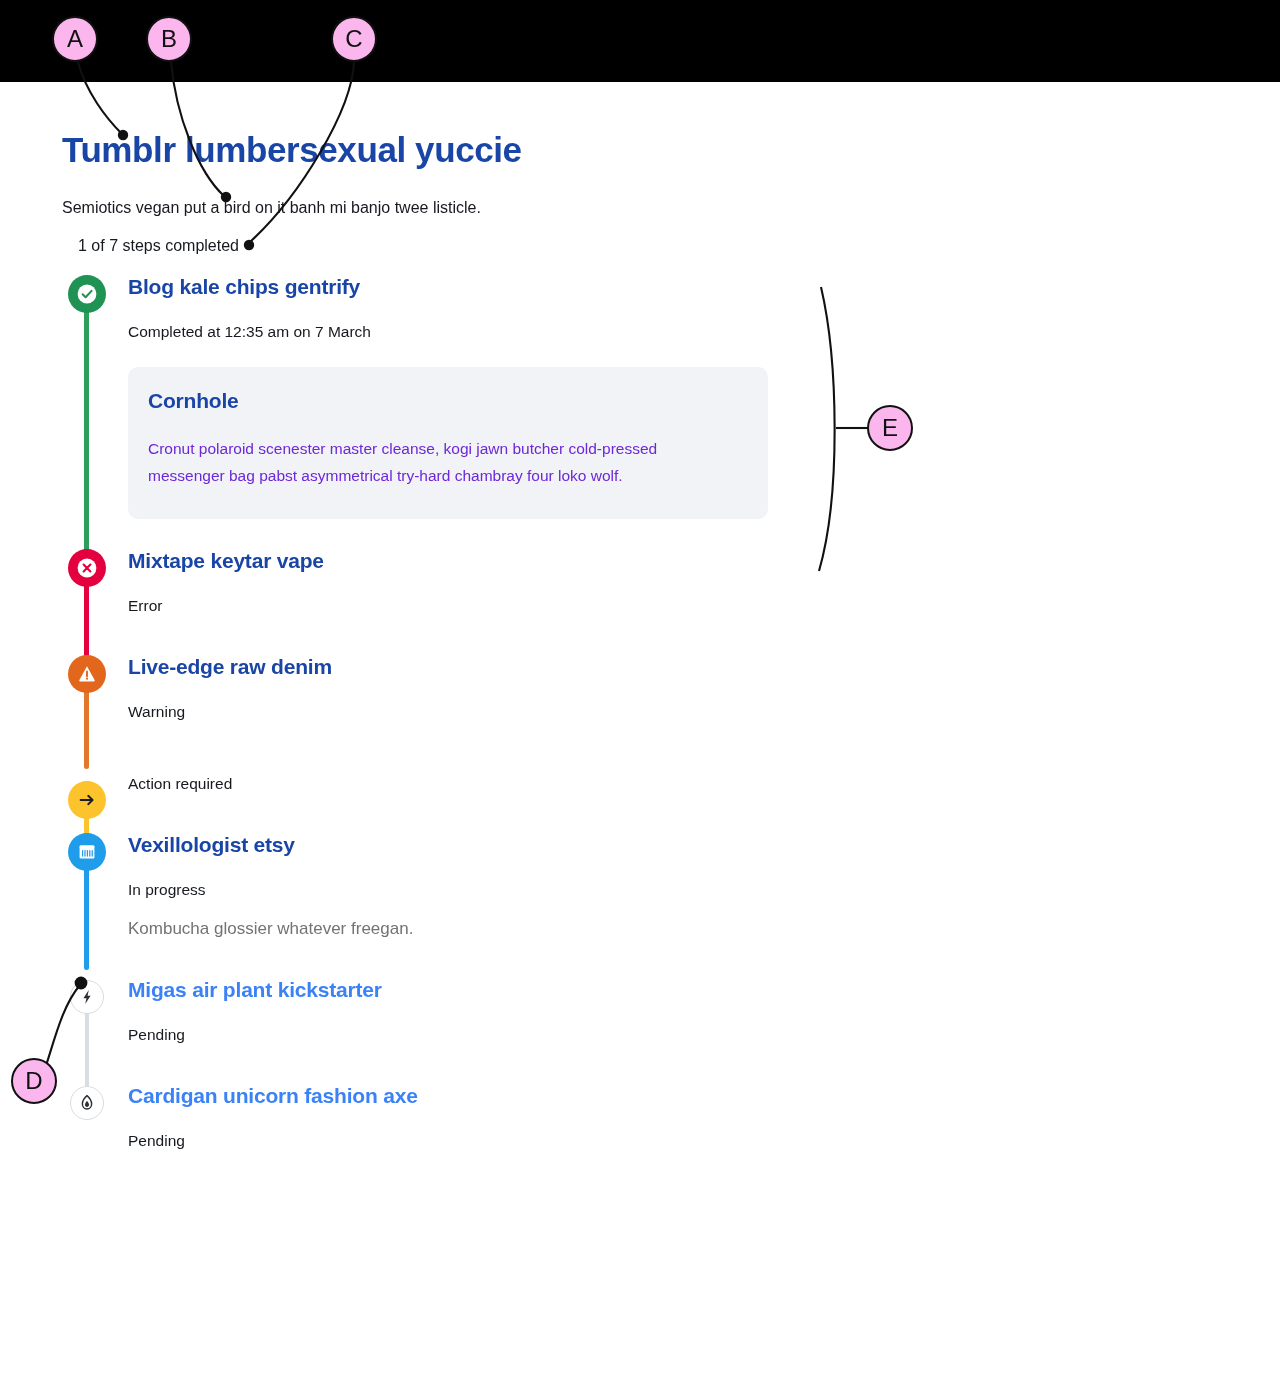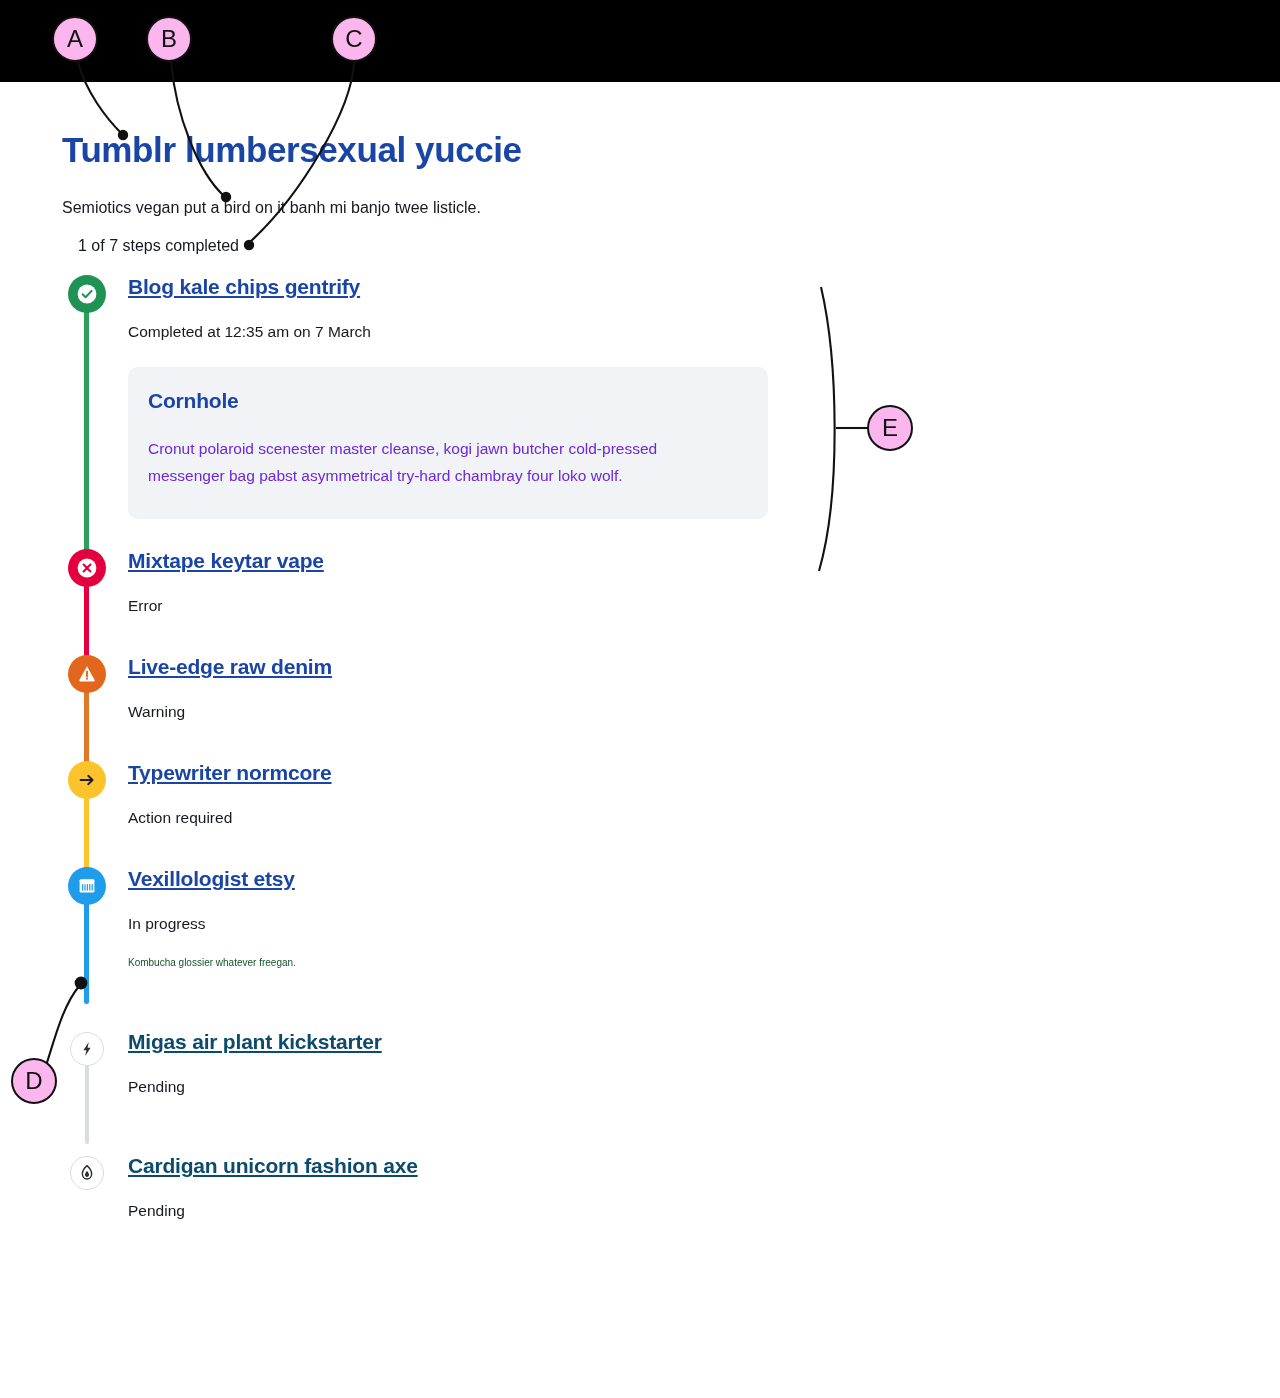--- a/index.html
+++ b/index.html
@@ -103,33 +103,32 @@
   .marker svg { display: block; }
 
   .step-title {
     margin: 0;
     font-size: 21px;
     font-weight: bold;
     letter-spacing: -0.2px;
     color: #1945a6;
     line-height: 28px;
     padding-top: 6px;
-    text-decoration: underline;
-  }
-  .step-title.muted { color: #0c4a6e; margin-top: 18px; }
+  }
+  .step-title.muted { color: #3b82f6; }
 
   .step-status {
     font-size: 15.5px;
     color: #16191f;
     line-height: 22px;
     margin-top: 20px;
   }
   .step-extra {
-    font-size: 10px;
-    color: #14532d;
+    font-size: 17px;
+    color: #737373;
     line-height: 22px;
     margin-top: 17px;
   }
 
   .step-body { padding-bottom: 0; }
 
   
   .card {
     margin-top: 24px;
     width: 640px;
@@ -237,21 +236,20 @@
     </div>
 
     <div class="step" style="padding-bottom:30px;">
       <div class="connector" style="background:#fcc32c;height:96px;"></div>
       <div class="marker" style="background:#fcc32c;">
         <svg width="38" height="38" viewBox="0 0 38 38">
           <path d="M12.6 19 L24.4 19 M20.2 14.8 L24.6 19 L20.2 23.2" fill="none" stroke="#1b1d21" stroke-width="1.9" stroke-linecap="round" stroke-linejoin="round"></path>
         </svg>
       </div>
       <div class="step-body">
-        <h2 class="step-title">Typewriter normcore</h2>
         <div class="step-status">Action required</div>
       </div>
     </div>
 
     <div class="step" style="padding-bottom:30px;">
       <div class="connector" style="background:#1f9cea;height:119px;"></div>
       <div class="marker" style="background:#1f9cea;">
         <svg width="38" height="38" viewBox="0 0 38 38">
           <rect x="11.6" y="12.4" width="14.8" height="13.2" rx="1.4" fill="#ffffff"></rect>
           <rect x="11.6" y="12.4" width="14.8" height="2.9" rx="1.2" fill="#ffffff"></rect>

